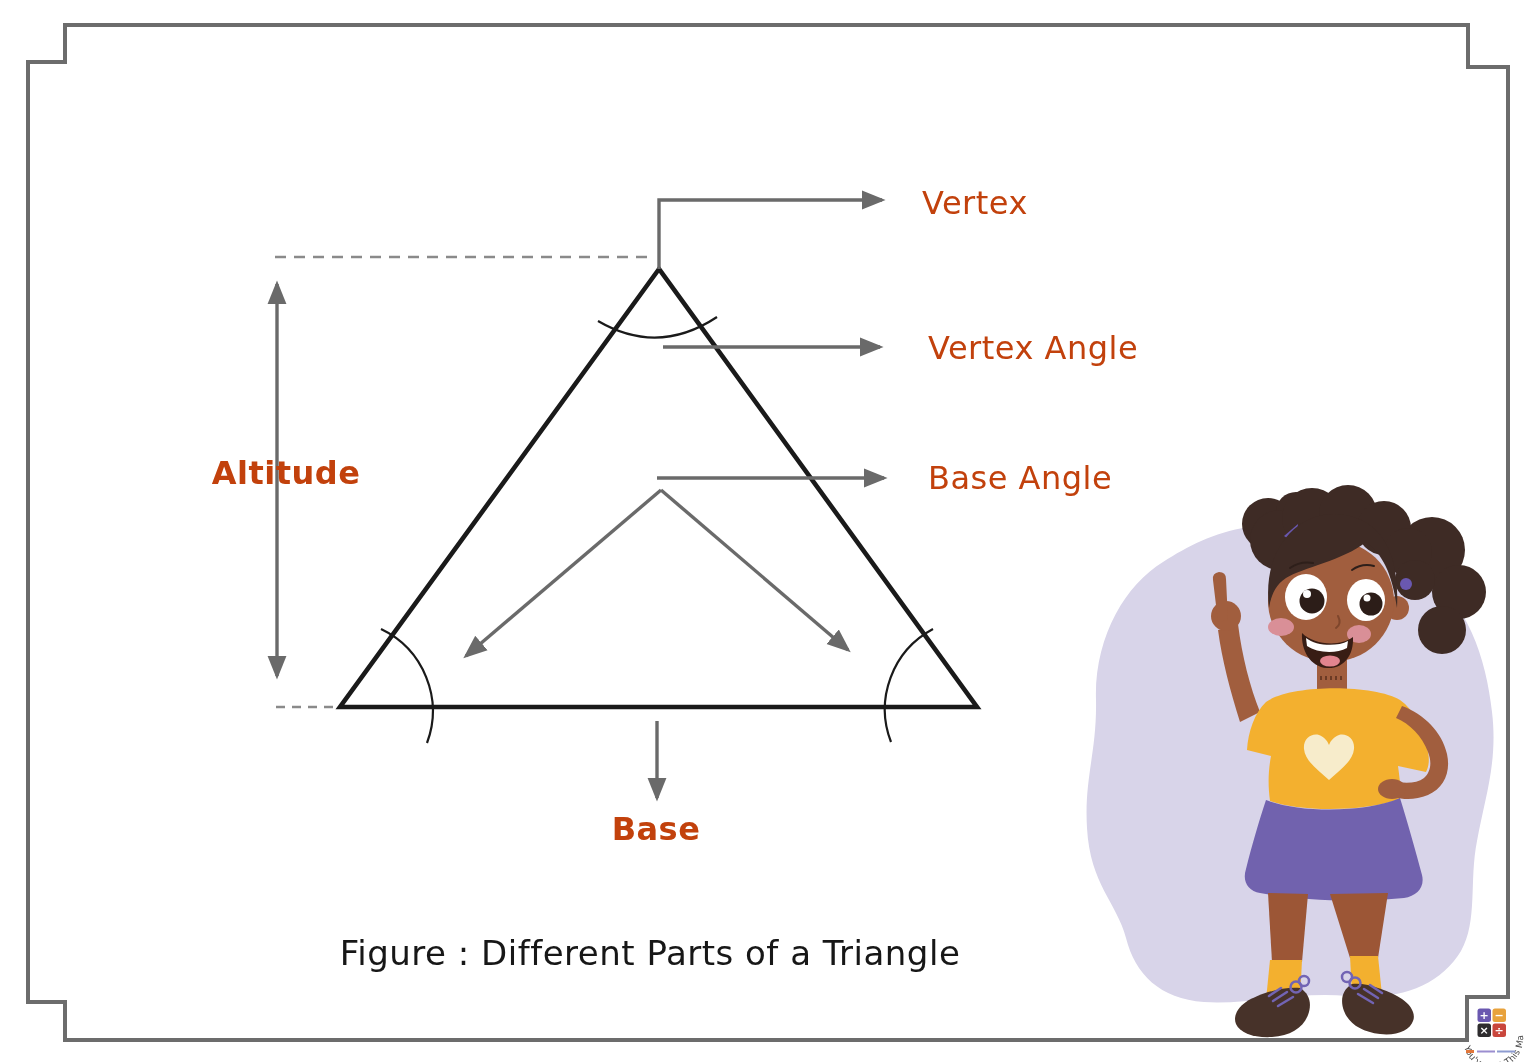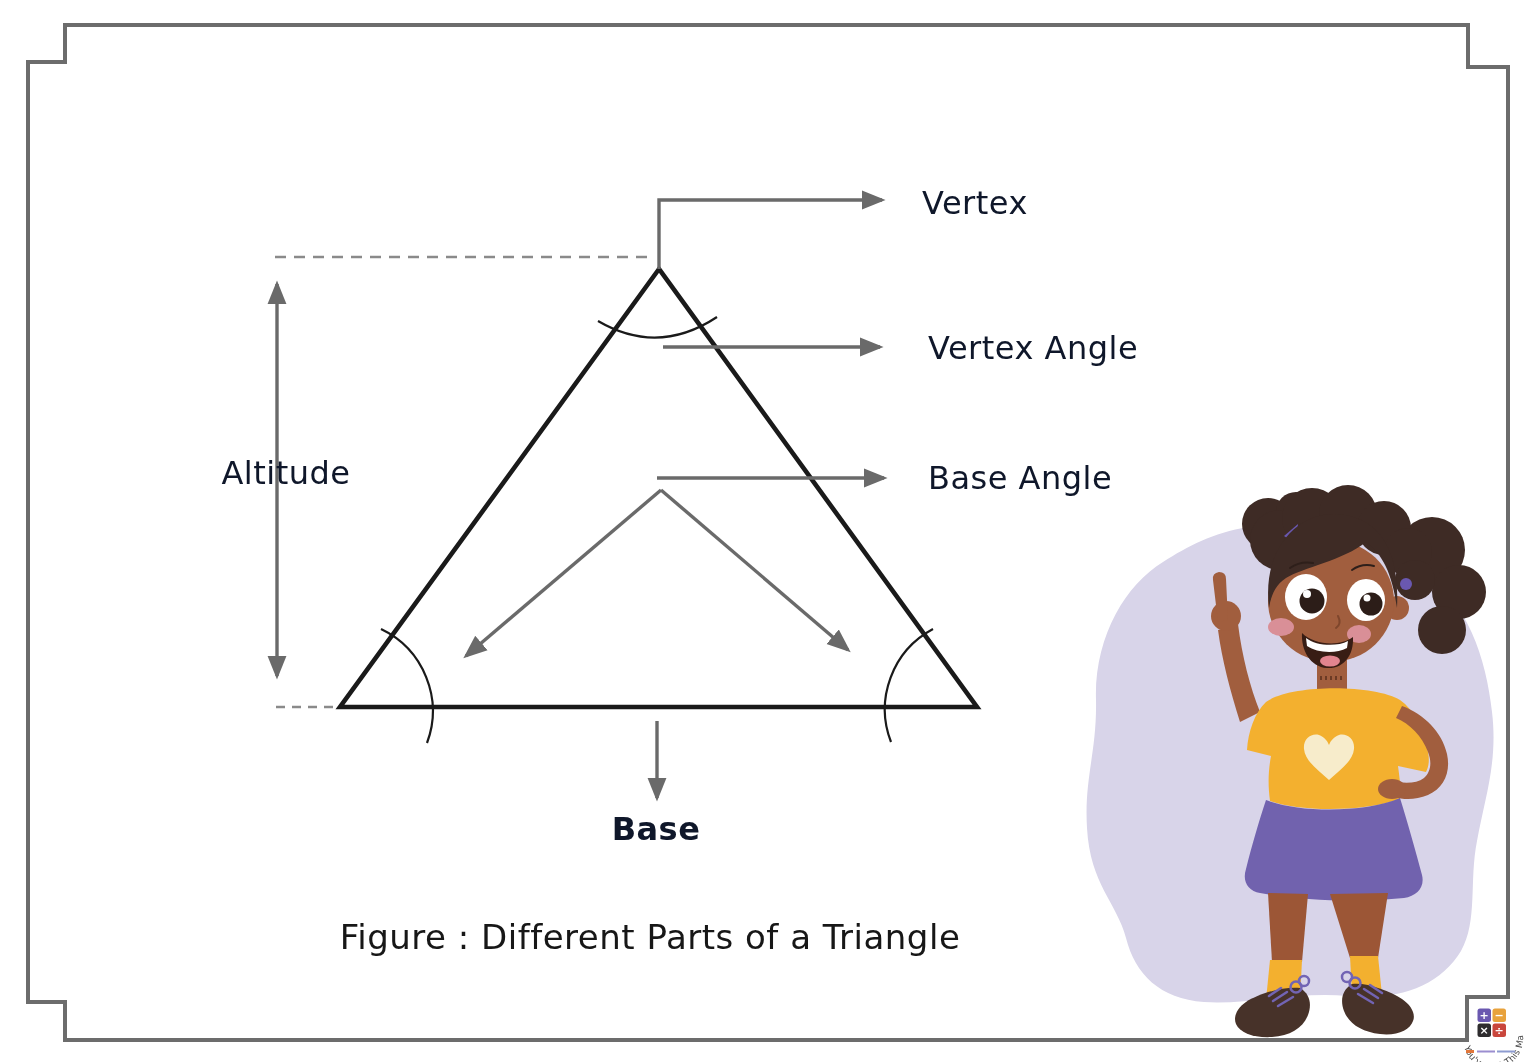--- a/index.html
+++ b/index.html
@@ -2,27 +2,27 @@
 <html><head>
 <meta charset="utf-8">
 <style>
   html,body{margin:0;padding:0;background:#ffffff;}
   .canvas{
     position:relative;width:1536px;height:1062px;background:#ffffff;
     overflow:hidden;font-family:"DejaVu Sans","Liberation Sans",sans-serif;
   }
   .canvas svg{position:absolute;left:0;top:0;}
   .lbl{
-    position:absolute;color:#0f172a;font-size:32px;white-space:nowrap;
+    position:absolute;color:#c2410c;font-size:32px;white-space:nowrap;
     transform:translate(0,-50%);letter-spacing:0.5px;
   }
   .lbl.centered{transform:translate(-50%,-50%);}
   .caption{
     position:absolute;color:#171717;font-size:34px;white-space:nowrap;
-    transform:translate(-50%,-50%);letter-spacing:0.5px;
+    transform:translate(-50%,-50%);letter-spacing:0.5px;margin-top:16px;
   }
 </style>
 </head>
 <body>
 
 <div class="canvas">
 
 <svg width="1536" height="1062" viewBox="0 0 1536 1062">
   <defs>
     <marker id="ah" viewBox="0 0 10 10" refX="8.5" refY="5" markerWidth="7" markerHeight="7" orient="auto-start-reverse" markerUnits="strokeWidth">
@@ -177,17 +177,17 @@
       <rect x="1466" y="1050" width="8" height="3" fill="#e0763a"></rect>
       <rect x="1477" y="1050.5" width="18" height="2" fill="#9b8ed0"></rect>
       <rect x="1497" y="1050.5" width="18" height="2" fill="#8d9bd0"></rect>
     </g>
   </g>
 </svg>
 
 <div class="lbl" style="left:922px;top:203px;">Vertex</div>
 <div class="lbl" style="left:928px;top:478px;">Base Angle</div>
 <div class="lbl" style="left:928px;top:348px;">Vertex Angle</div>
-<div class="lbl centered" style="left:286px;top:473px;">Altitude</div>
+<div class="lbl centered" style="left:286px;top:473px;font-weight:bold;">Altitude</div>
 <div class="lbl centered" style="left:656px;top:829px;font-weight:bold;">Base</div>
 <div class="caption" style="left:650px;top:937px;">Figure : Different Parts of a Triangle</div>
 
 </div>
 
 </body></html>

